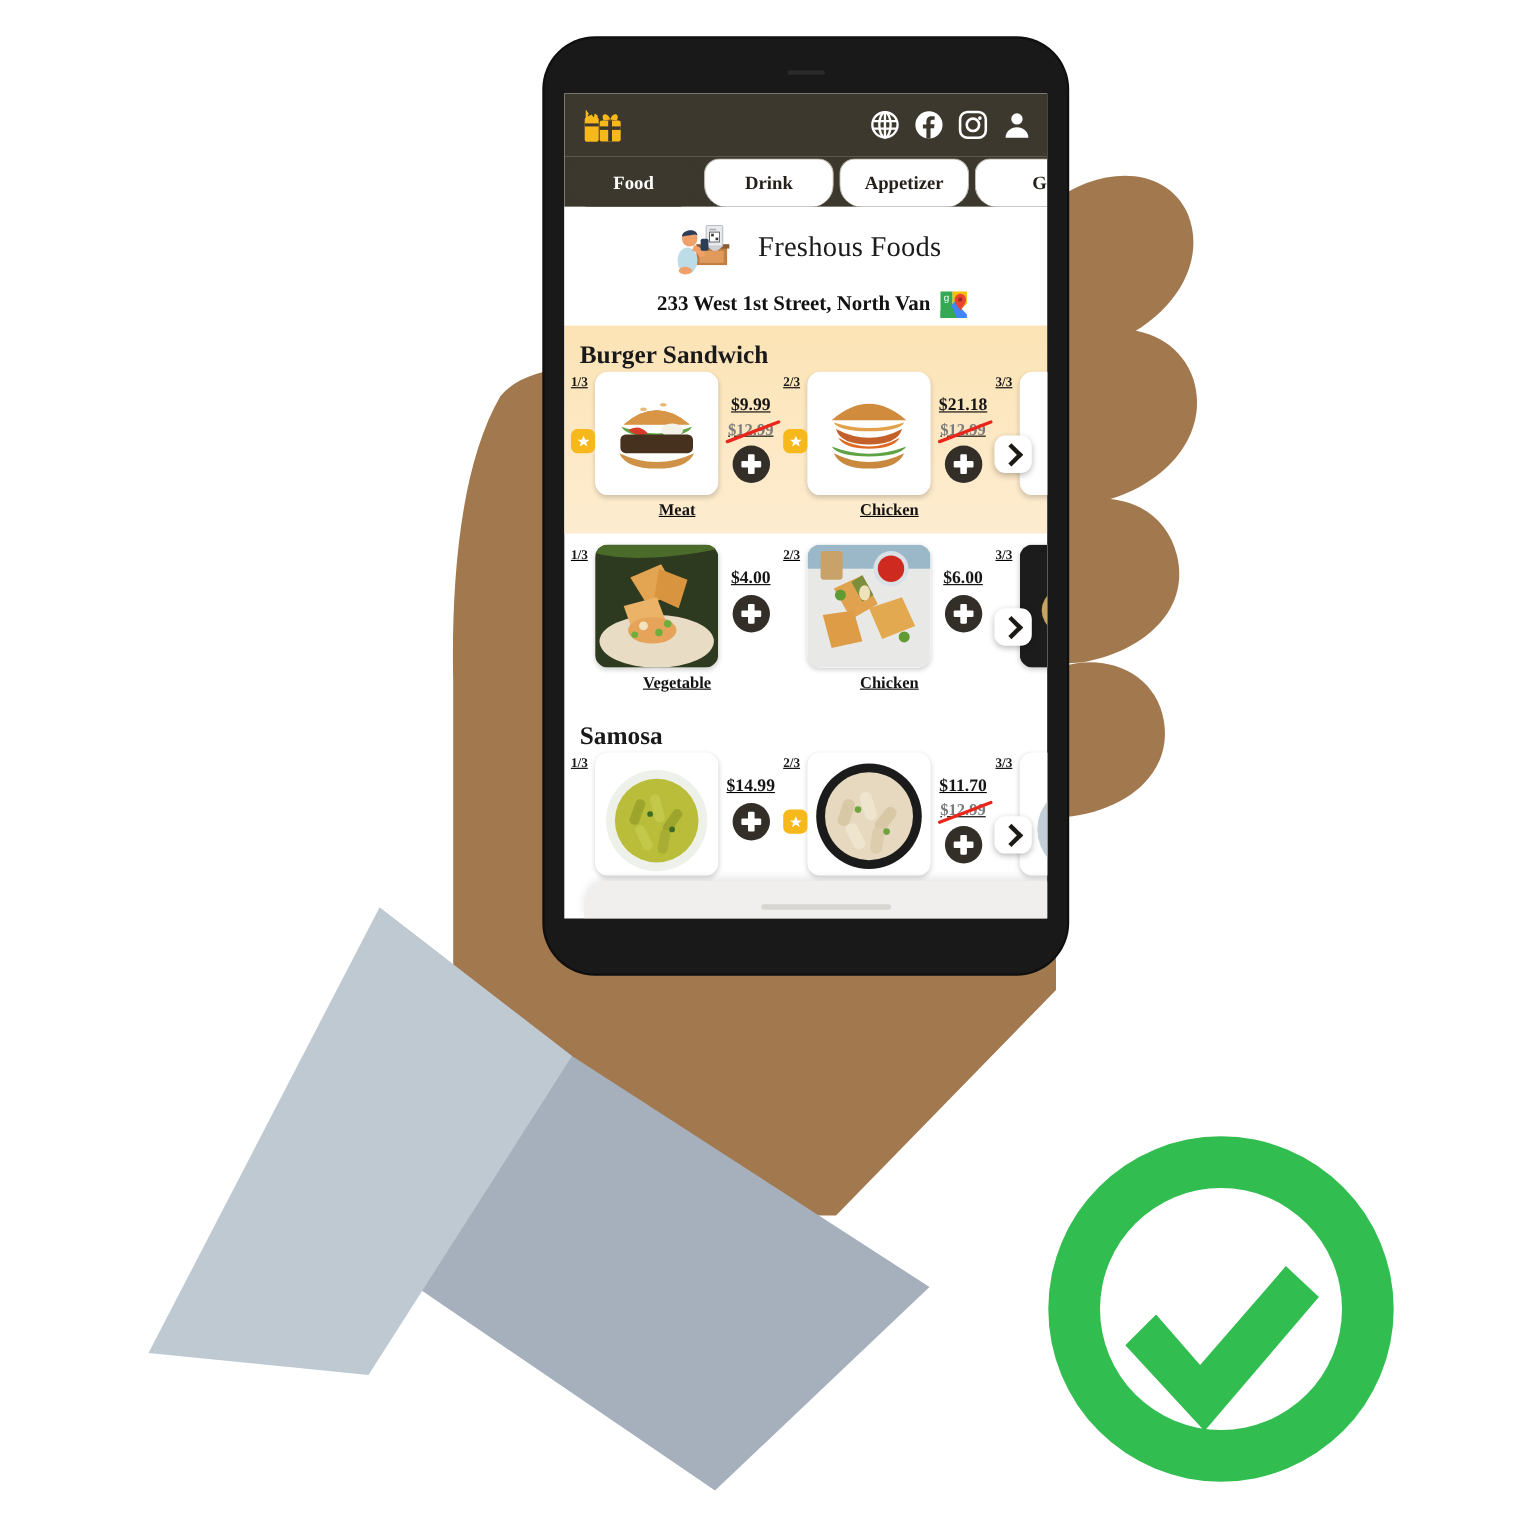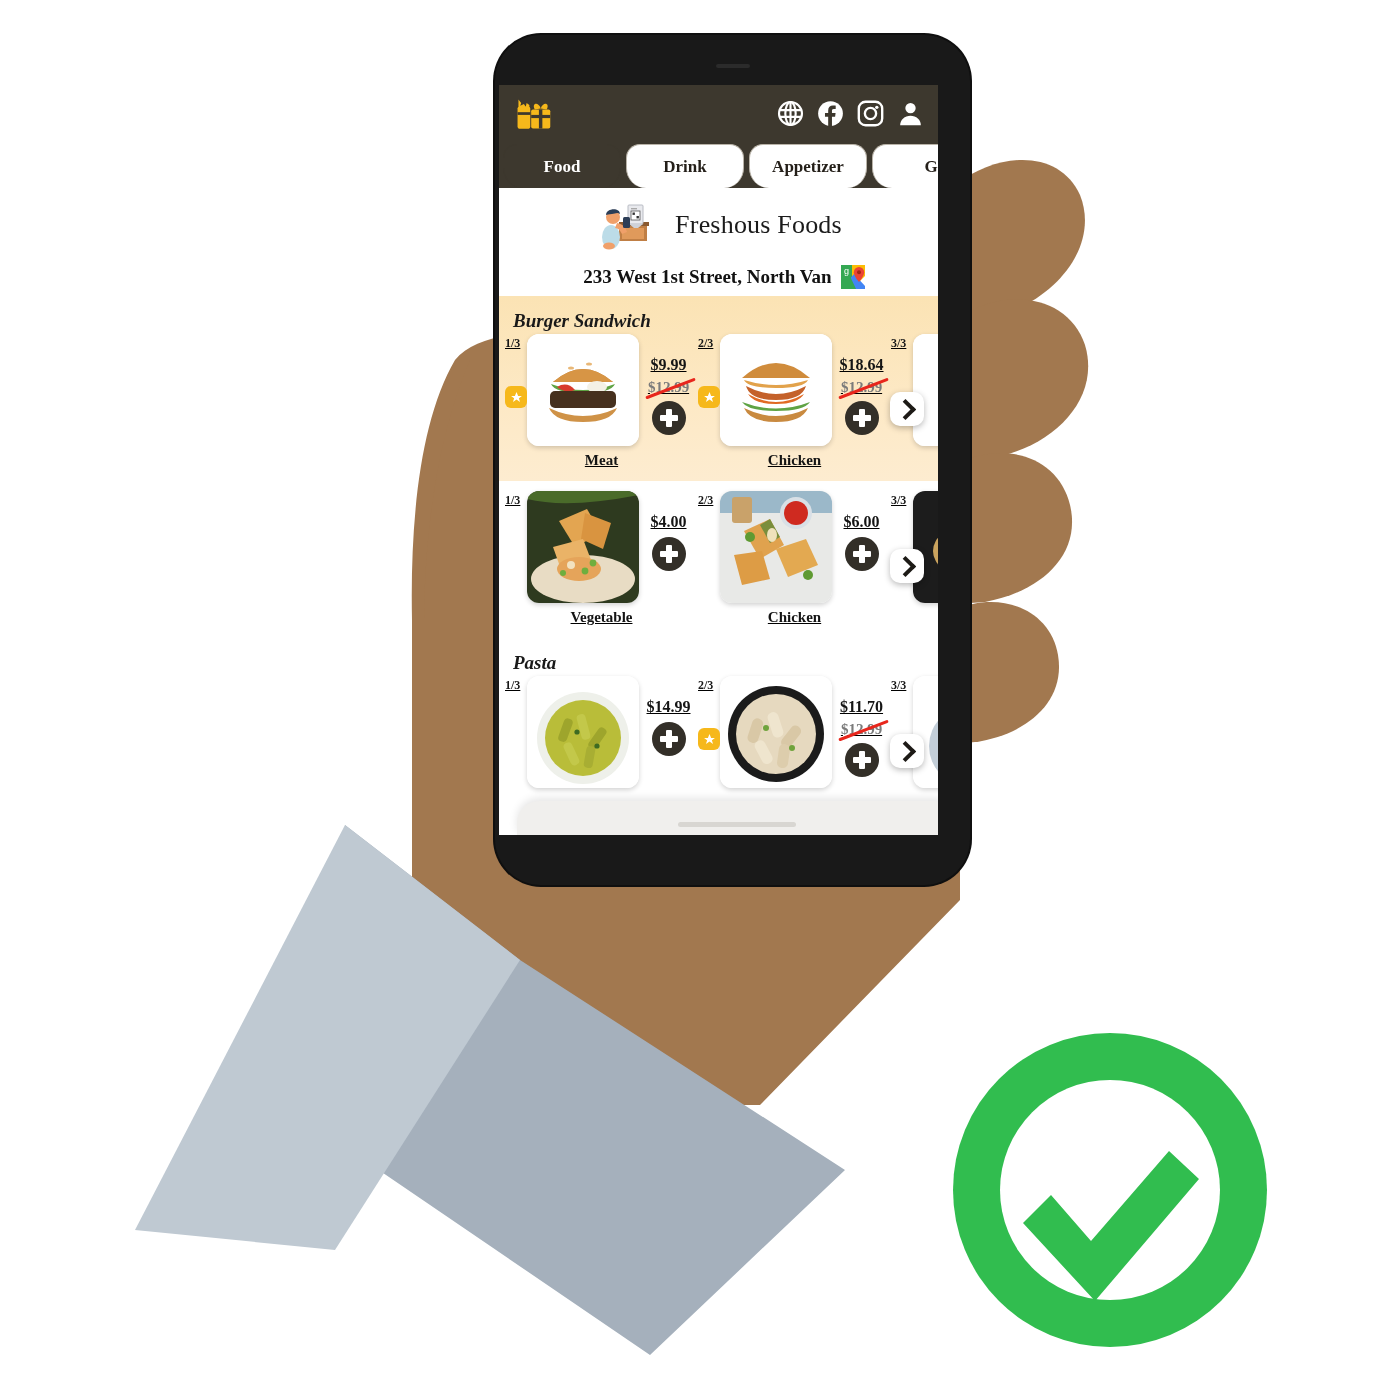--- a/index.html
+++ b/index.html
@@ -6,21 +6,21 @@
   body{width:1400px;height:1400px;background:#ffffff;position:relative;overflow:hidden;
        font-family:"Liberation Serif", serif;}
   .stage{position:absolute;inset:0;}
 
   
   .hand{position:absolute;left:0;top:0;width:1400px;height:1400px;}
 
   
   .phone{position:absolute;left:495px;top:35px;width:475px;height:850px;
          background:#191919;border-radius:46px;box-shadow:0 0 0 2px #0f0f0f;}
-  .phone-inner{position:absolute;left:4px;top:50px;width:439px;height:750px;
+  .phone-inner{position:absolute;left:18px;top:50px;width:439px;height:750px;
                background:#ffffff;overflow:hidden;}
   .speaker{position:absolute;left:50%;top:29px;transform:translateX(-50%);
            width:34px;height:4px;border-radius:2px;background:#2b2b2b;}
 
   
   .appbar{height:57px;background:#3d382e;display:flex;align-items:center;
           justify-content:space-between;padding:0 14px;box-sizing:border-box;}
   .gift-icon{width:40px;height:34px;display:block;}
   .social{display:flex;align-items:center;gap:13px;}
   .social svg{display:block;}
@@ -39,21 +39,21 @@
   .resto{padding:12px 0 6px;text-align:center;background:#fff;}
   .resto-row{display:flex;align-items:center;justify-content:center;gap:24px;}
   .resto-name{font-size:26px;color:#1b1b1b;letter-spacing:.2px;}
   .addr-row{display:flex;align-items:center;justify-content:center;gap:8px;
             margin-top:14px;padding-left:12px;}
   .addr{font-size:19px;font-weight:bold;color:#121212;}
 
   
   .section{padding:10px 0 12px 0;}
   .section.highlight{background:linear-gradient(180deg,#fbe3b4 0%,#fde9c6 60%,#fdecd0 100%);}
-  .sec-title{font-size:19px;font-weight:bold;color:#191919;margin:4px 0 2px 14px;font-style:italic;}
+  .sec-title{font-size:23px;font-weight:bold;color:#191919;margin:4px 0 2px 14px;}
   .row{display:flex;align-items:flex-start;position:relative;padding-left:6px;}
   .cell{position:relative;display:flex;flex-direction:column;align-items:center;
         width:193px;flex:0 0 193px;text-decoration:underline;}
   .cell-top{display:flex;align-items:flex-start;width:100%;}
   .idx{font-size:12px;font-weight:bold;color:#171717;width:22px;flex:0 0 22px;
        padding-top:2px;text-align:left;}
   .star{width:22px;height:22px;border-radius:6px;background:#f6b81b;
         display:flex;align-items:center;justify-content:center;
         position:absolute;left:0px;top:52px;}
   .star svg{display:block;}
@@ -238,21 +238,21 @@
                   <rect width="112" height="112" fill="#ffffff"></rect>
                   <path d="M22 44 q34 -30 68 0 z" fill="#d08c3c"></path>
                   <path d="M24 46 q32 10 64 0 q-4 8 -32 8 q-28 0 -32 -8z" fill="#e2a24b"></path>
                   <path d="M26 52 q30 16 60 0 q-4 14 -30 14 q-26 0 -30 -14z" fill="#c4612a"></path>
                   <path d="M28 60 q28 16 56 0 q-6 10 -28 10 q-22 0 -28 -10z" fill="#e06a24"></path>
                   <path d="M22 68 q34 13 68 0 q-6 9 -34 9 q-28 0 -34 -9z" fill="#5fa344"></path>
                   <path d="M24 74 q32 16 64 0 q-6 14 -32 14 q-26 0 -32 -14z" fill="#c98a40"></path>
                 </svg>
               </div>
               <div class="pricecol">
-                <div class="price">$18.64</div>
+                <div class="price">$21.18</div>
                 <div class="oldprice">$12.99</div>
                 <div class="plus">
                     <span></span>
                   </div>
               </div>
             </div>
             <div class="cap">Chicken</div>
             <div class="star">
               <svg width="13" height="13" viewBox="0 0 24 24">
                   <path fill="#fff" d="M12 2l3 7h7l-5.6 4.3 2.1 7-6.5-4.4L5.5 20.3l2.1-7L2 9h7z"></path>
@@ -350,21 +350,21 @@
             </div>
           </div>
 
           <div class="next">
             <div class="chev"></div>
           </div>
         </div>
       </div>
 
       <div class="section">
-        <div class="sec-title">Pasta</div>
+        <div class="sec-title">Samosa</div>
         <div class="row">
 
           <div class="cell">
             <div class="cell-top">
               <div class="idx">1/3</div>
               <div class="thumb">
                 <svg viewBox="0 0 112 112">
                   <rect width="112" height="112" fill="#ffffff"></rect>
                   <circle cx="56" cy="62" r="46" fill="#eef0ea"></circle>
                   <circle cx="56" cy="62" r="38" fill="#b9bd39"></circle>

